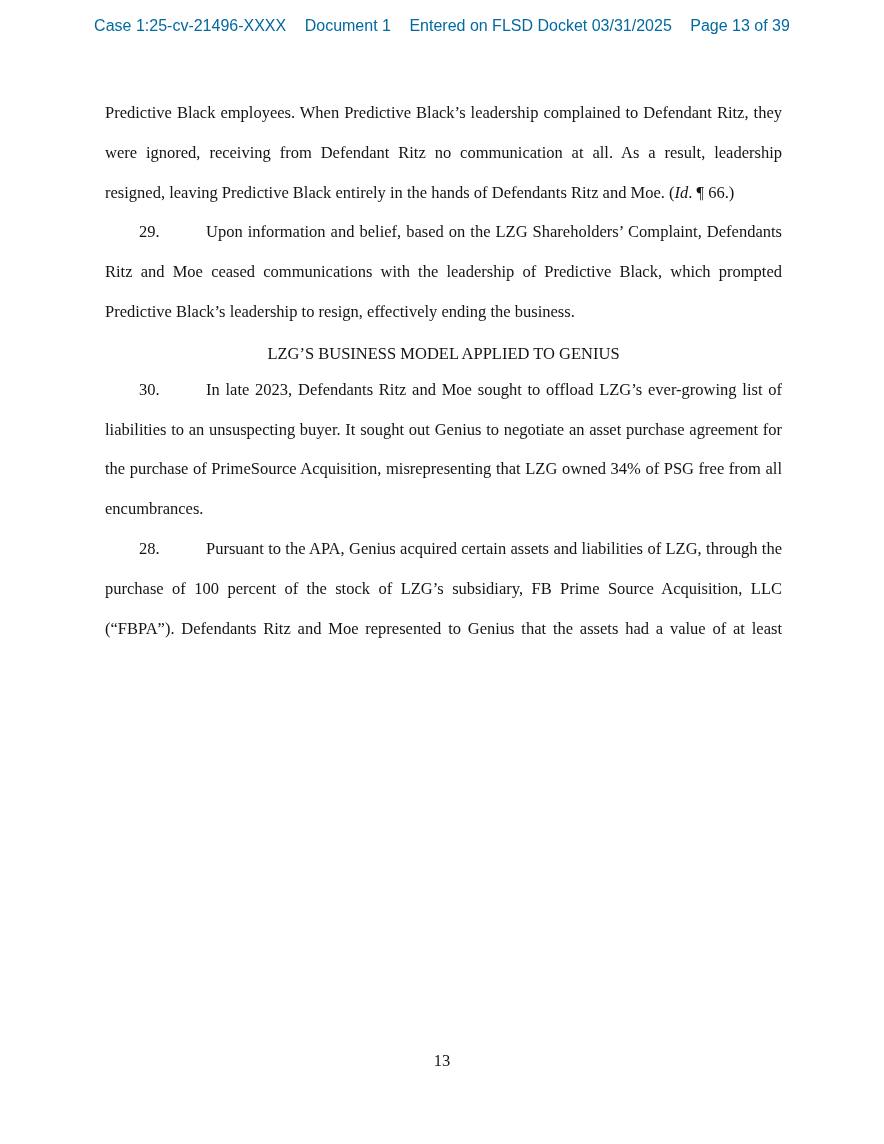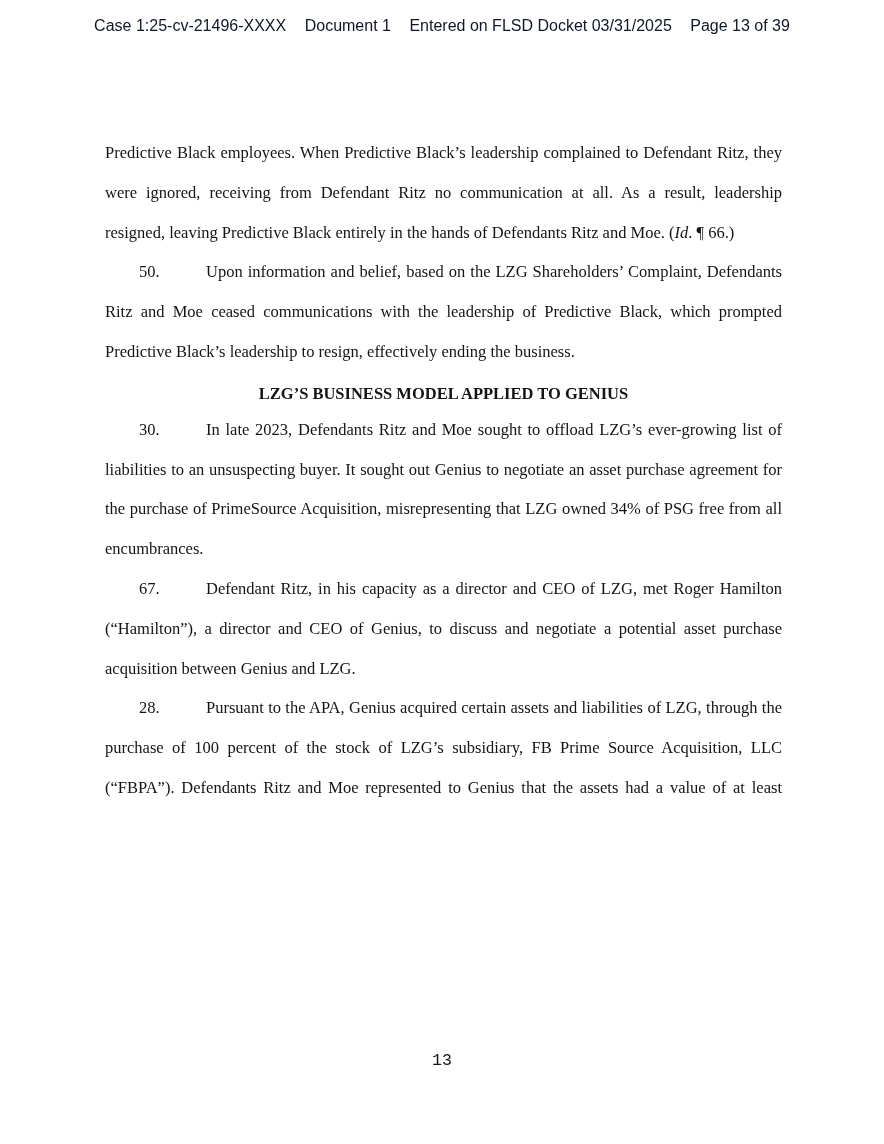--- a/index.html
+++ b/index.html
@@ -27,21 +27,20 @@
     line-height: 20px;
     white-space: nowrap;
   }
   .ecf-part { margin: 0 7px; }
   .content {
     position: absolute;
     top: 0;
     left: 0;
     right: 0;
     padding: 93px 102px 0 105px;
-    margin-top: 40px;
   }
   .para {
     margin: 0;
     font-size: 16.5px;
     line-height: 39.8px;
     text-align: justify;
   }
   .para.numbered { text-indent: 34px; }
   .pnum {
     display: inline-block;
@@ -50,50 +49,48 @@
   }
   .para.heading, .para.subheading {
     text-align: center;
     font-weight: bold;
     line-height: 33px;
     text-indent: 0;
   }
   .para.heading { margin-top: 5px; }
   .para.subheading { margin-bottom: 4px; }
   .it { font-style: italic; }
-  .bd { font-weight: bold; }
+  .bd { font-weight: normal; }
   .un { text-decoration: underline; }
   .fill-last { text-align-last: justify; }
   .page-number {
     position: absolute;
     top: 1050px;
     left: 0;
     right: 0;
     text-align: center;
     font-size: 16.5px;
     line-height: 22px;
-    font-family: Liberation Mono, monospace;
   }
 </style>
 </head>
 <body>
 
 <div class="page">
 
-  <div class="ecf-header" style="color: #0f172a;">
+  <div class="ecf-header" style="color: #0369a1;">
     <span class="ecf-part">Case 1:25-cv-21496-XXXX</span>
     <span class="ecf-part">Document 1</span>
     <span class="ecf-part">Entered on FLSD Docket 03/31/2025</span>
     <span class="ecf-part">Page 13 of 39</span>
   </div>
 
   <div class="content">
       <p class="para body"><span>Predictive Black employees.  When Predictive Black’s leadership complained to Defendant Ritz, they were ignored, receiving from Defendant Ritz no communication at all.  As a result, leadership resigned, leaving Predictive Black entirely in the hands of Defendants Ritz and Moe. (</span><span class="it">Id</span><span>. ¶ 66.)</span></p>
-      <p class="para numbered"><span class="pnum">50.</span><span>Upon information and belief, based on the LZG Shareholders’ Complaint, Defendants Ritz and Moe ceased communications with the leadership of Predictive Black, which prompted Predictive Black’s leadership to resign, effectively ending the business.</span></p>
+      <p class="para numbered"><span class="pnum">29.</span><span>Upon information and belief, based on the LZG Shareholders’ Complaint, Defendants Ritz and Moe ceased communications with the leadership of Predictive Black, which prompted Predictive Black’s leadership to resign, effectively ending the business.</span></p>
       <p class="para heading"><span class="bd">LZG’S BUSINESS MODEL APPLIED TO GENIUS</span></p>
       <p class="para numbered"><span class="pnum">30.</span><span>In late 2023, Defendants Ritz and Moe sought to offload LZG’s ever-growing list of liabilities to an unsuspecting buyer. It sought out Genius to negotiate an asset purchase agreement for the purchase of PrimeSource Acquisition, misrepresenting that LZG owned 34% of PSG free from all encumbrances.</span></p>
-      <p class="para numbered"><span class="pnum">67.</span><span>Defendant Ritz, in his capacity as a director and CEO of LZG, met Roger Hamilton (“Hamilton”), a director and CEO of Genius, to discuss and negotiate a potential asset purchase acquisition between Genius and LZG.</span></p>
       <p class="para numbered fill-last"><span class="pnum">28.</span><span>Pursuant to the APA, Genius acquired certain assets and liabilities of LZG, through the purchase of 100 percent of the stock of LZG’s subsidiary, FB Prime Source Acquisition, LLC (“FBPA”).  Defendants Ritz and Moe represented to Genius that the assets had a value of at least</span></p>
     </div>
 
   <div class="page-number">13</div>
 
 </div>
 
 </body></html>

